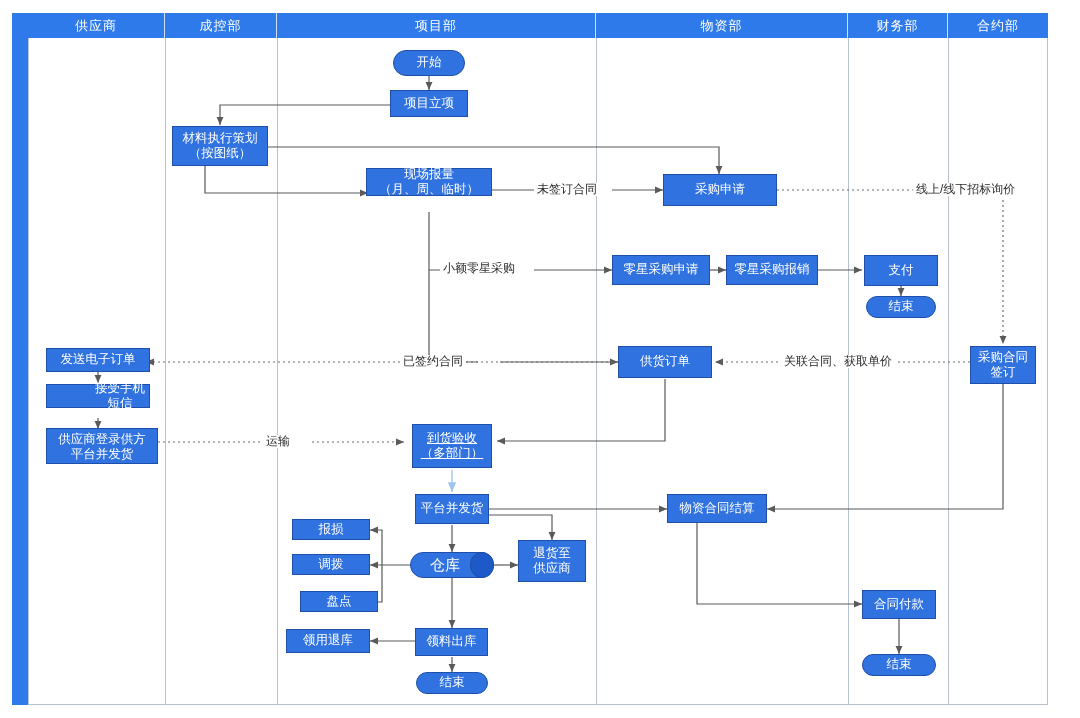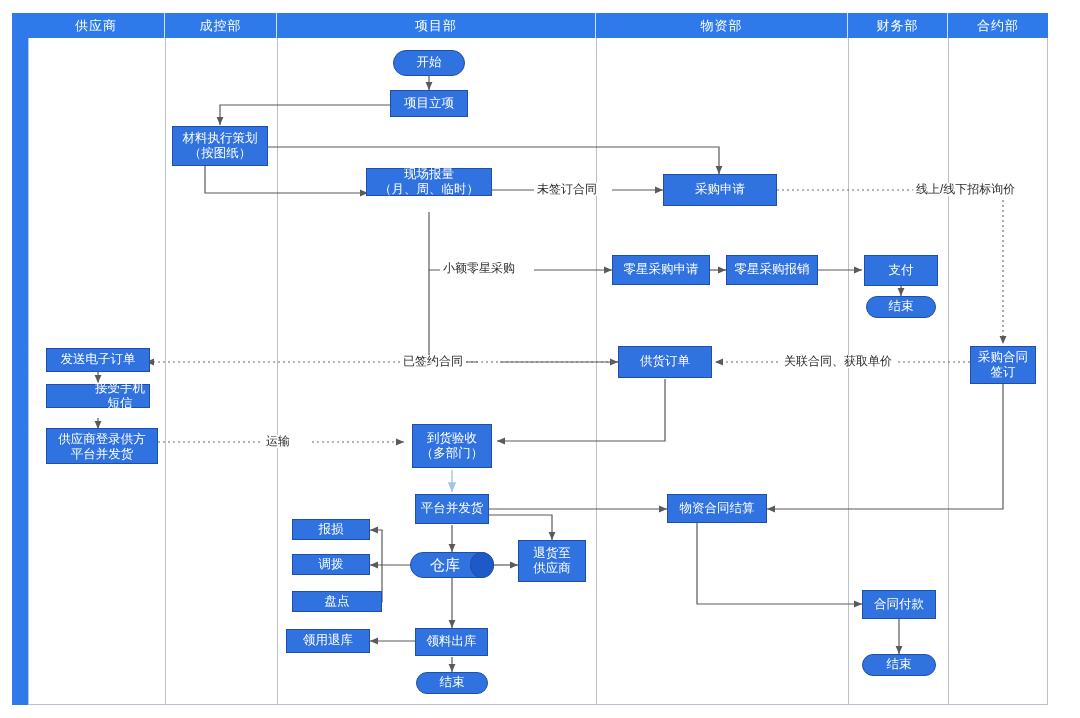--- a/index.html
+++ b/index.html
@@ -205,21 +205,21 @@
 
   <div class="node" style="left:618px;top:346px;width:94px;height:32px;">
     <span>供货订单</span>
   </div>
 
   <div class="node" style="left:970px;top:346px;width:66px;height:38px;flex-direction:column;">
     <span>采购合同</span>
     <span>签订</span>
   </div>
 
-  <div class="node" style="left:412px;top:424px;width:80px;height:44px;flex-direction:column;">
+  <div class="node" style="left:412px;top:424px;width:80px;height:44px;flex-direction:column;text-decoration:underline;">
     <span>到货验收</span>
     <span>（多部门）</span>
   </div>
 
   <div class="node" style="left:415px;top:494px;width:74px;height:30px;">
     <span>平台并发货</span>
   </div>
 
   <div class="node cyl" style="left:410px;top:552px;width:84px;height:26px;position:absolute;display:flex;align-items:center;justify-content:center;color:#fff;font-size:15px;">
     <span class="cap"></span>
@@ -232,21 +232,21 @@
   </div>
 
   <div class="node" style="left:292px;top:519px;width:78px;height:21px;">
     <span>报损</span>
   </div>
 
   <div class="node" style="left:292px;top:554px;width:78px;height:21px;align-items:center;">
     <span>调拨</span>
   </div>
 
-  <div class="node" style="left:292px;top:591px;width:90px;height:21px;">
+  <div class="node" style="left:300px;top:591px;width:78px;height:21px;">
     <span>盘点</span>
   </div>
 
   <div class="node" style="left:286px;top:629px;width:84px;height:24px;">
     <span>领用退库</span>
   </div>
 
   <div class="node" style="left:415px;top:628px;width:73px;height:28px;justify-content:center;">
     <span>领料出库</span>
   </div>

